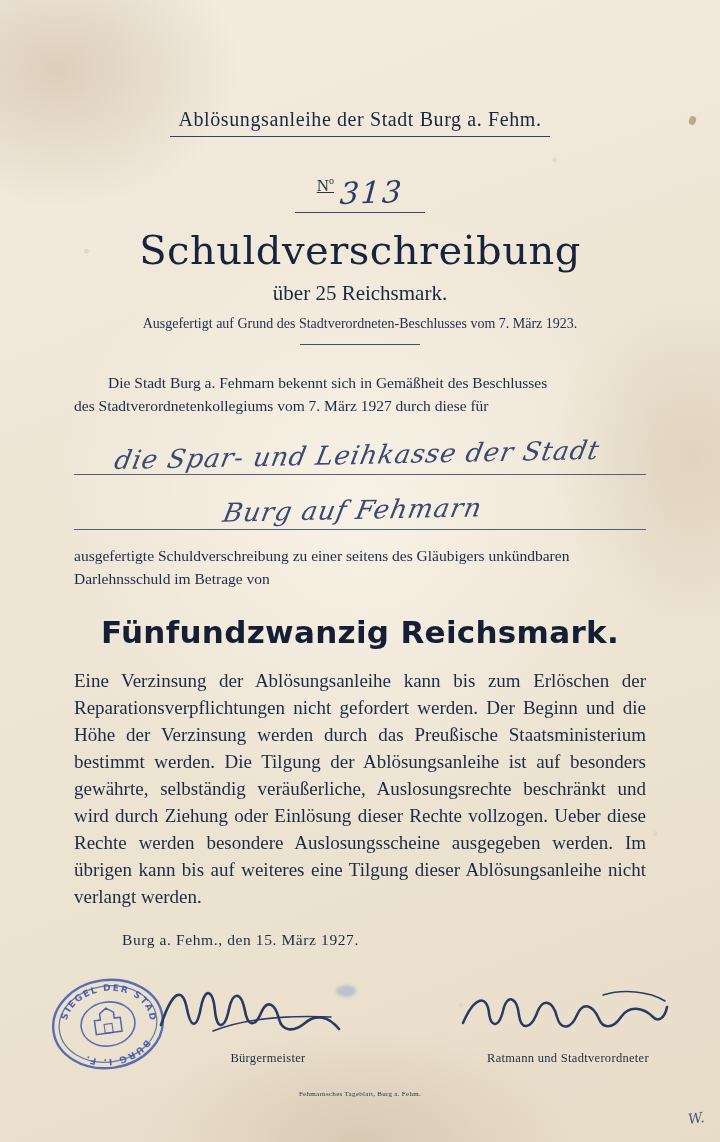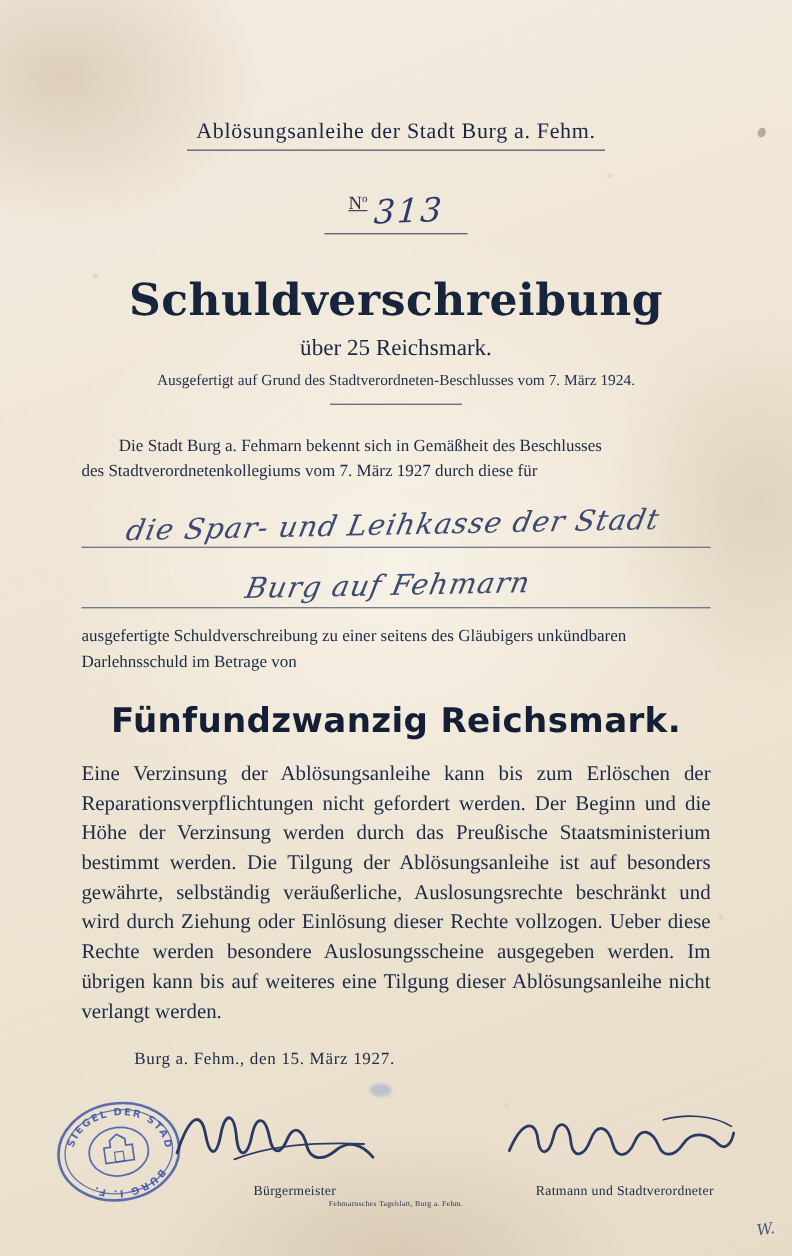--- a/index.html
+++ b/index.html
@@ -103,27 +103,26 @@
   }
   .serial-underline {
     width: 130px;
     height: 1px;
     background: #3a4762;
     margin: 2px auto 0 auto;
   }
 
   
   .doc-heading {
-    margin-top: 28px;
+    margin-top: 6px;
     text-align: center;
     font-family: "DejaVu Serif", serif;
     font-size: 40px;
     letter-spacing: 0.5px;
     color: #18233c;
-    font-weight: bold;
   }
   .doc-sub {
     margin-top: 8px;
     text-align: center;
     font-size: 21px;
     color: #1b2741;
   }
   .doc-note {
     margin-top: 10px;
     text-align: center;
@@ -290,21 +289,21 @@
       <div class="title-rule"></div>
     </div>
 
     <div class="serial-wrap">
       <span class="serial-no">N<sup>o</sup></span><span class="serial-value">313</span>
       <div class="serial-underline"></div>
     </div>
 
     <div class="doc-heading">Schuldverschreibung</div>
     <div class="doc-sub">über 25 Reichsmark.</div>
-    <div class="doc-note">Ausgefertigt auf Grund des Stadtverordneten-Beschlusses vom 7. März 1924.</div>
+    <div class="doc-note">Ausgefertigt auf Grund des Stadtverordneten-Beschlusses vom 7. März 1923.</div>
     <div class="note-rule"></div>
 
     <div class="body-block">
       <p class="indent">Die Stadt Burg a. Fehmarn bekennt sich in Gemäßheit des Beschlusses</p>
       <p>des Stadtverordnetenkollegiums vom 7. März 1927 durch diese für</p>
     </div>
 
     <div class="fill-area">
       <div class="fill-line">
         <span class="hand l1">die Spar- und Leihkasse der Stadt</span>

